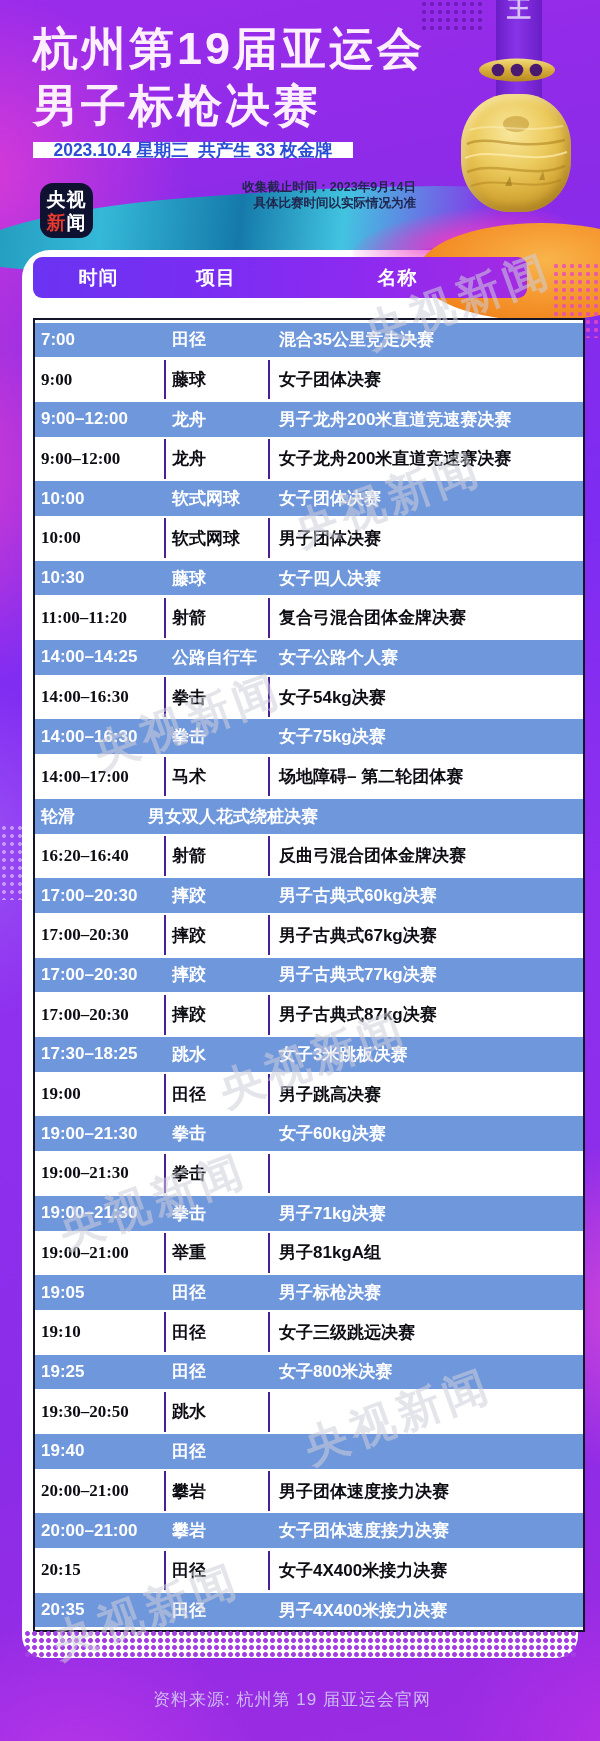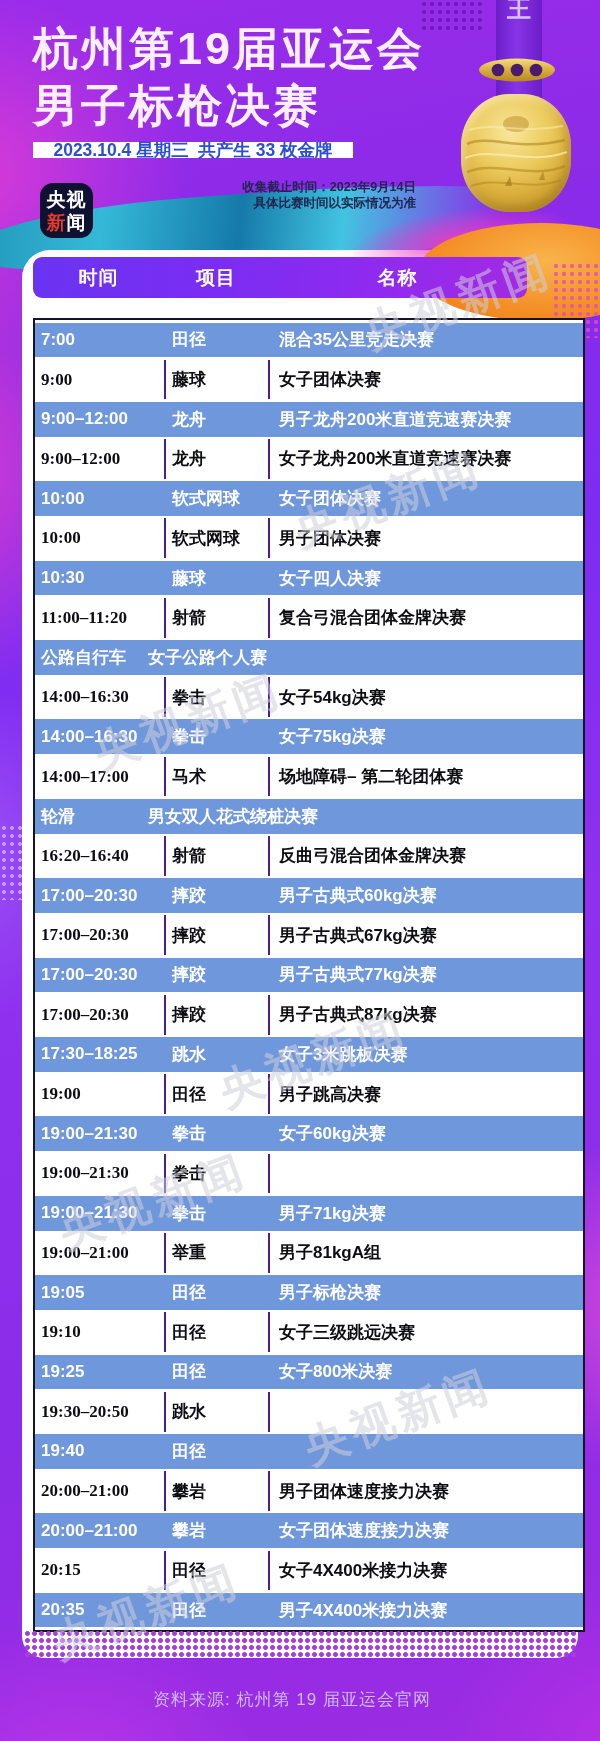--- a/index.html
+++ b/index.html
@@ -206,20 +206,21 @@
       <div class="cell c-name">女子四人决赛</div>
     </div>
 
     <div class="row white">
       <div class="cell c-time">11:00–11:20</div>
       <div class="cell c-event">射箭</div>
       <div class="cell c-name">复合弓混合团体金牌决赛</div>
     </div>
 
     <div class="row blue">
+      <div class="cell c-time">14:00–14:25</div>
       <div class="cell c-event">公路自行车</div>
       <div class="cell c-name">女子公路个人赛</div>
     </div>
 
     <div class="row white">
       <div class="cell c-time">14:00–16:30</div>
       <div class="cell c-event">拳击</div>
       <div class="cell c-name">女子54kg决赛</div>
     </div>
 

